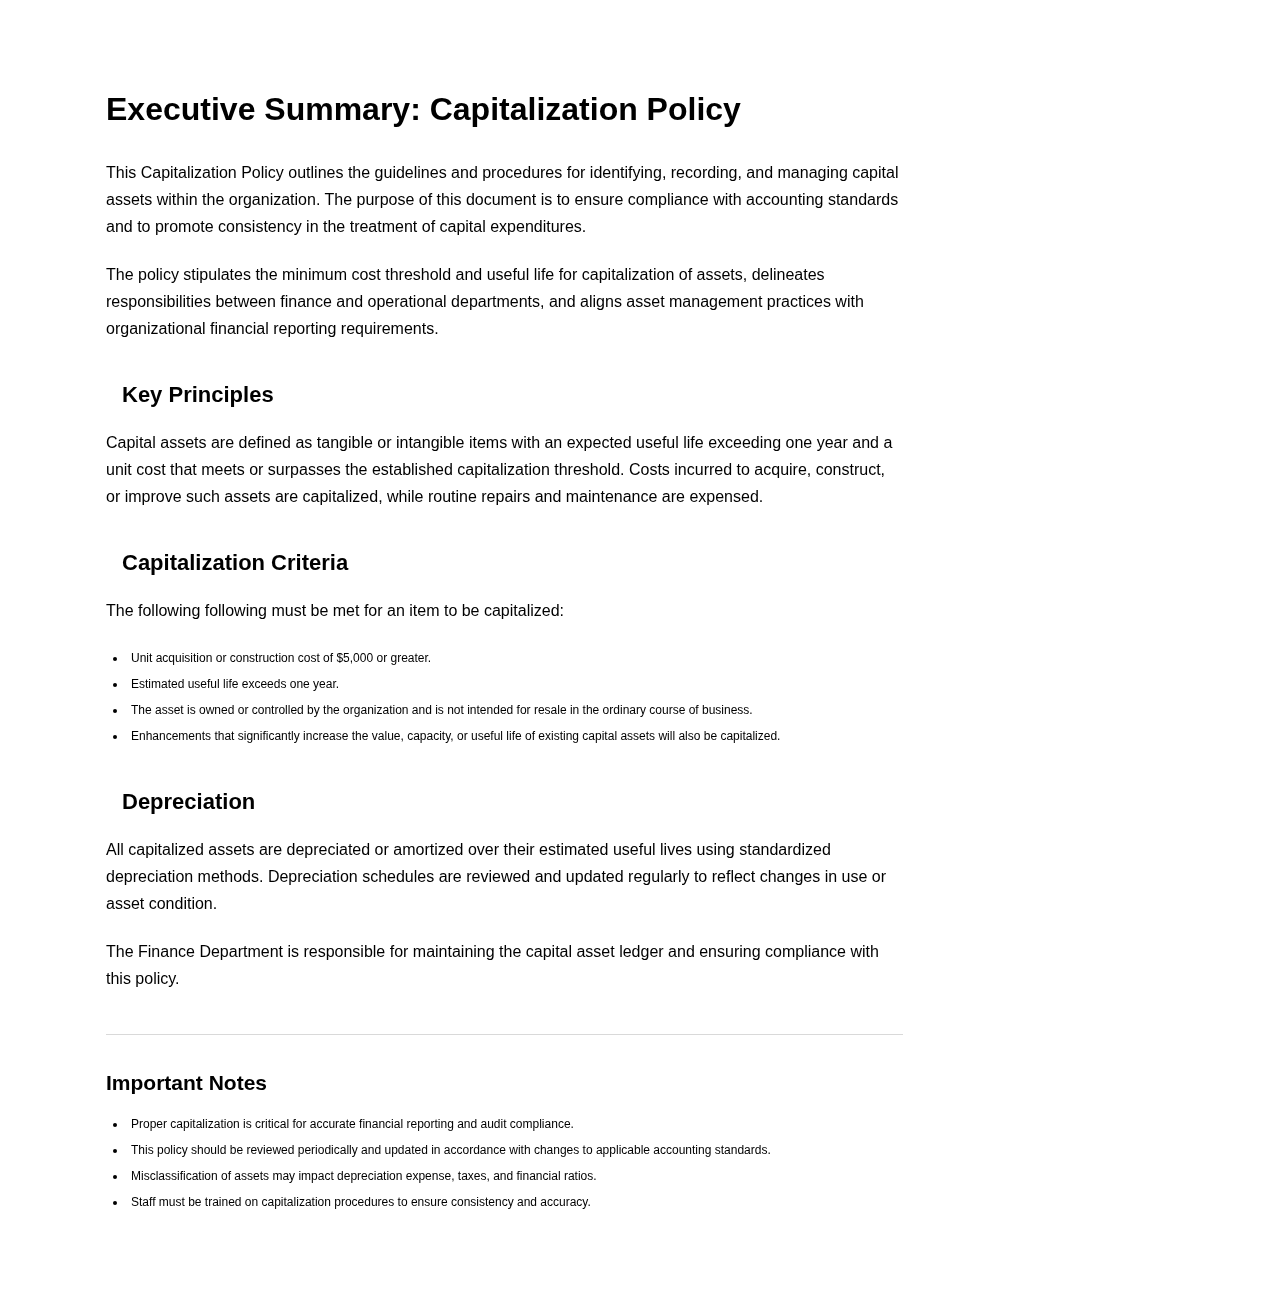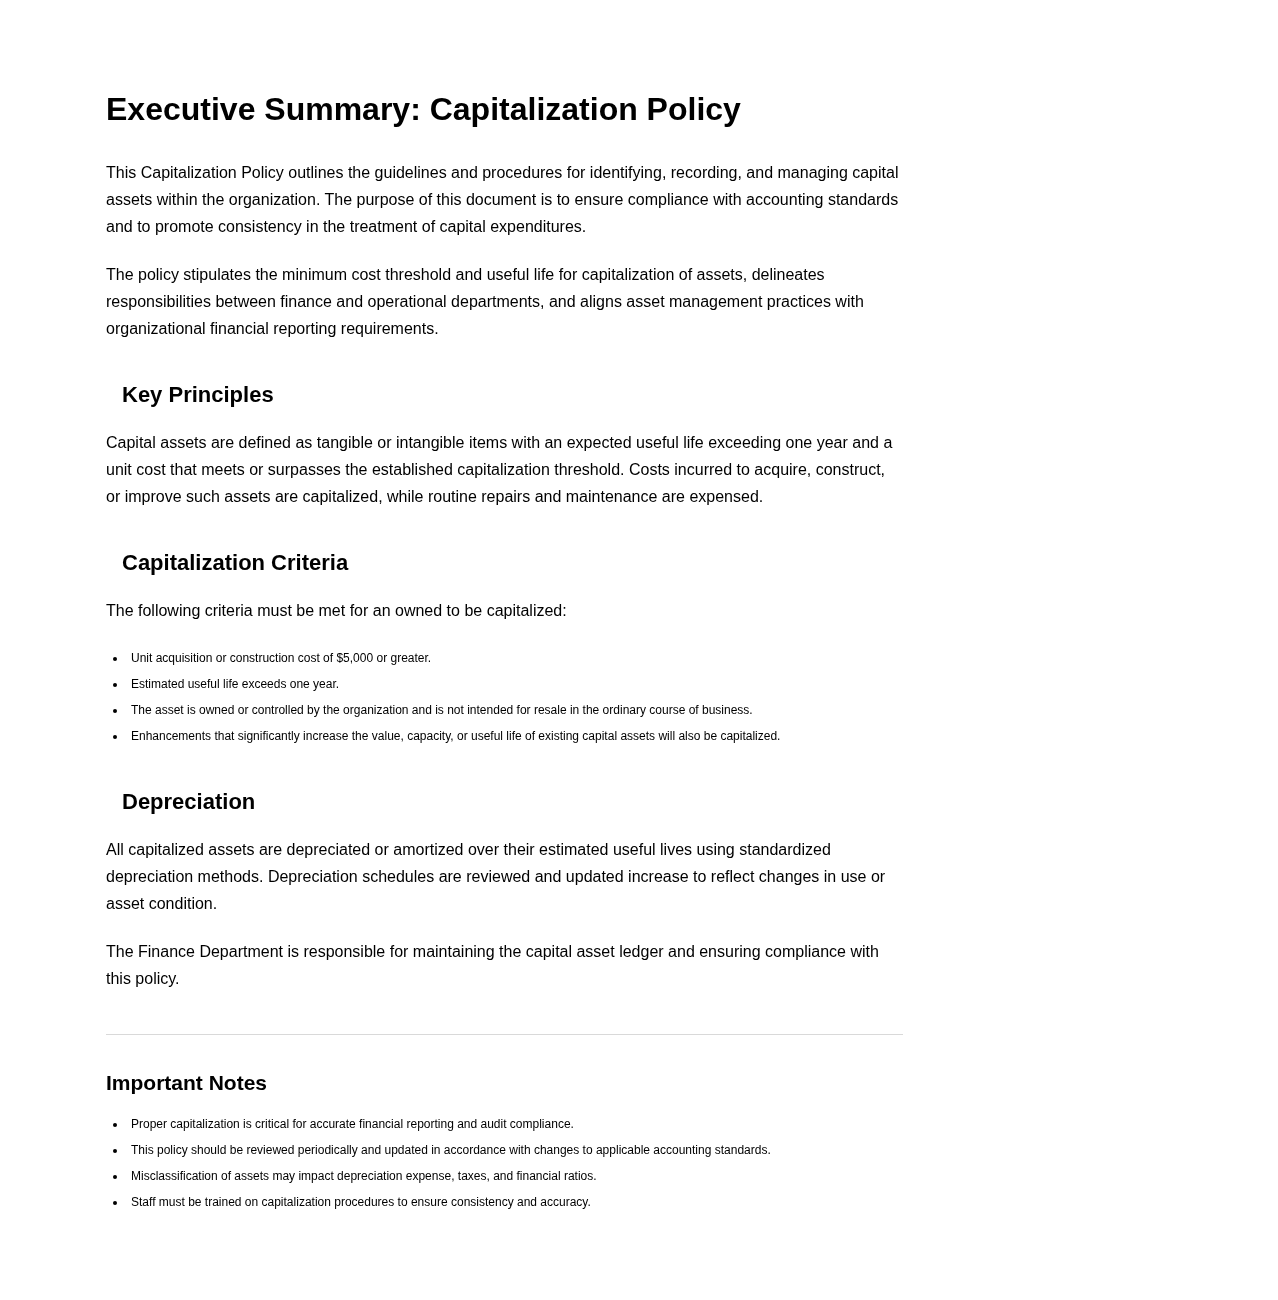--- a/index.html
+++ b/index.html
@@ -66,32 +66,32 @@
 
   <p class="doc-para">The policy stipulates the minimum cost threshold and useful life for capitalization of assets, delineates responsibilities between finance and operational departments, and aligns asset management practices with organizational financial reporting requirements.</p>
 
   <section>
     <h2 class="doc-h2">Key Principles</h2>
     <p class="doc-para">Capital assets are defined as tangible or intangible items with an expected useful life exceeding one year and a unit cost that meets or surpasses the established capitalization threshold. Costs incurred to acquire, construct, or improve such assets are capitalized, while routine repairs and maintenance are expensed.</p>
   </section>
 
   <section>
     <h2 class="doc-h2">Capitalization Criteria</h2>
-    <p class="doc-para">The following criteria must be met for an owned to be capitalized:</p>
+    <p class="doc-para">The following following must be met for an item to be capitalized:</p>
     <ul class="doc-list">
       <li>Unit acquisition or construction cost of $5,000 or greater.</li>
       <li>Estimated useful life exceeds one year.</li>
       <li>The asset is owned or controlled by the organization and is not intended for resale in the ordinary course of business.</li>
       <li>Enhancements that significantly increase the value, capacity, or useful life of existing capital assets will also be capitalized.</li>
     </ul>
   </section>
 
   <section>
     <h2 class="doc-h2">Depreciation</h2>
-    <p class="doc-para">All capitalized assets are depreciated or amortized over their estimated useful lives using standardized depreciation methods. Depreciation schedules are reviewed and updated increase to reflect changes in use or asset condition.</p>
+    <p class="doc-para">All capitalized assets are depreciated or amortized over their estimated useful lives using standardized depreciation methods. Depreciation schedules are reviewed and updated regularly to reflect changes in use or asset condition.</p>
     <p class="doc-para">The Finance Department is responsible for maintaining the capital asset ledger and ensuring compliance with this policy.</p>
   </section>
 
   <hr class="doc-rule">
 
   <section>
     <h3 class="doc-h3">Important Notes</h3>
     <ul class="doc-list">
       <li>Proper capitalization is critical for accurate financial reporting and audit compliance.</li>
       <li>This policy should be reviewed periodically and updated in accordance with changes to applicable accounting standards.</li>

